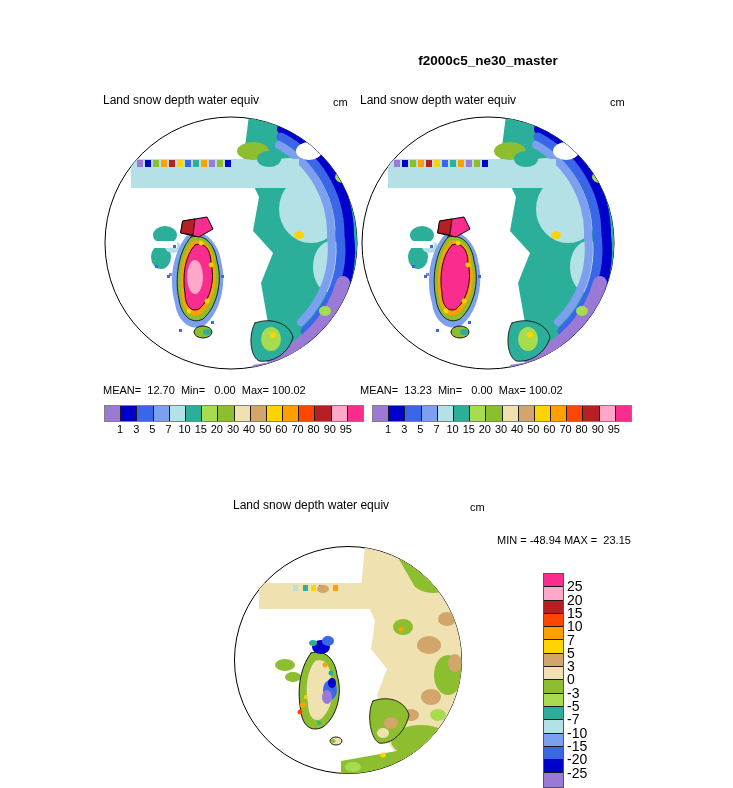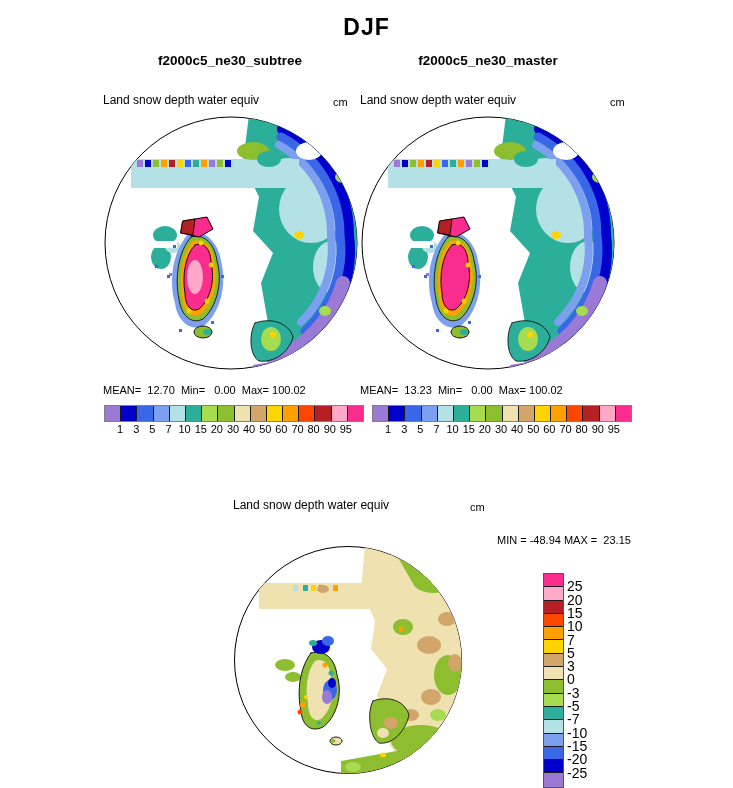--- a/index.html
+++ b/index.html
@@ -25,23 +25,21 @@
   .cbar-v .cell:last-child{border-bottom:none;}
   .vticks{left:567px;top:573px;width:34px;height:214px;font-size:14px;}
   .vticks span{position:absolute;left:0;transform:translateY(-50%);}
   svg{display:block;}
 </style>
 </head>
 <body>
 
 <div class="canvas">
 
-  <div class="abs fig-title">DJF</div>
-
-  <div class="abs panel-title" style="left:100px">f2000c5_ne30_subtree</div>
+
   <div class="abs field-label" style="left:103px">Land snow depth water equiv</div>
   <div class="abs units" style="left:333px">cm</div>
   <svg id="map-subtree" class="abs" style="left:103px;top:115px" width="256" height="256" viewBox="0 0 256 256">
       <defs>
         <clipPath id="map-subtree-clip">
           <circle cx="128" cy="128" r="126"></circle>
         </clipPath>
       </defs>
       <circle cx="128" cy="128" r="126" fill="#ffffff" stroke="#000" stroke-width="1"></circle>
       <g clip-path="url(#map-subtree-clip)">

